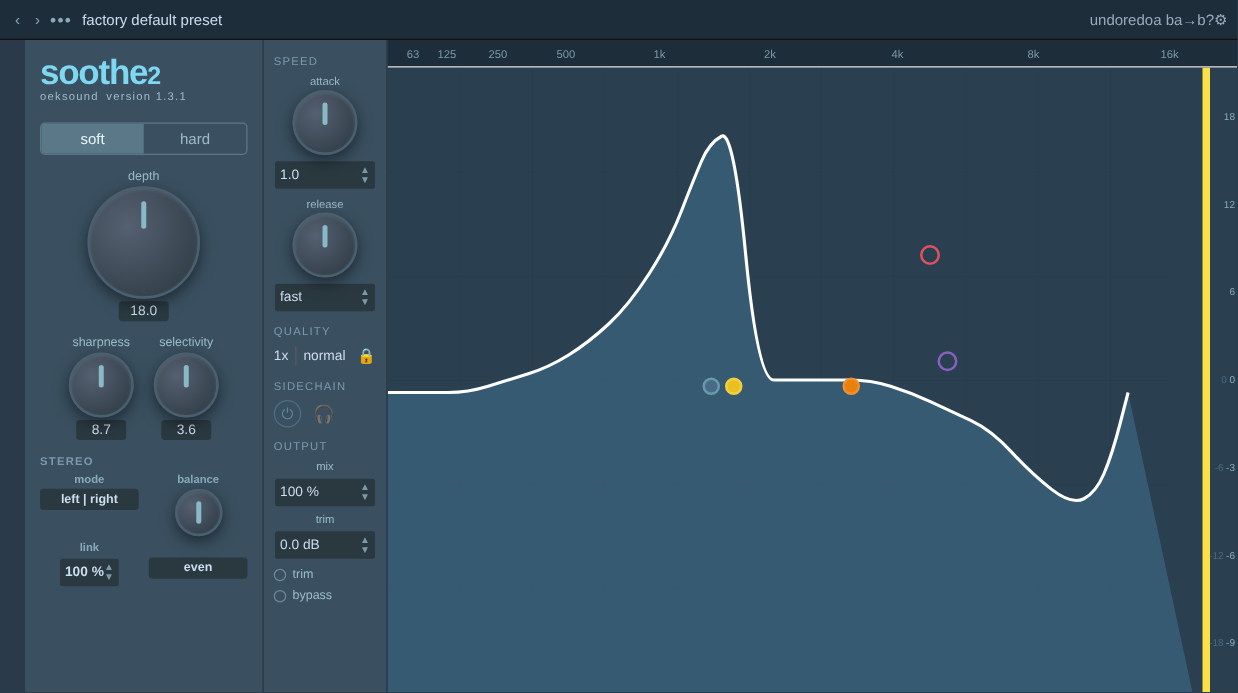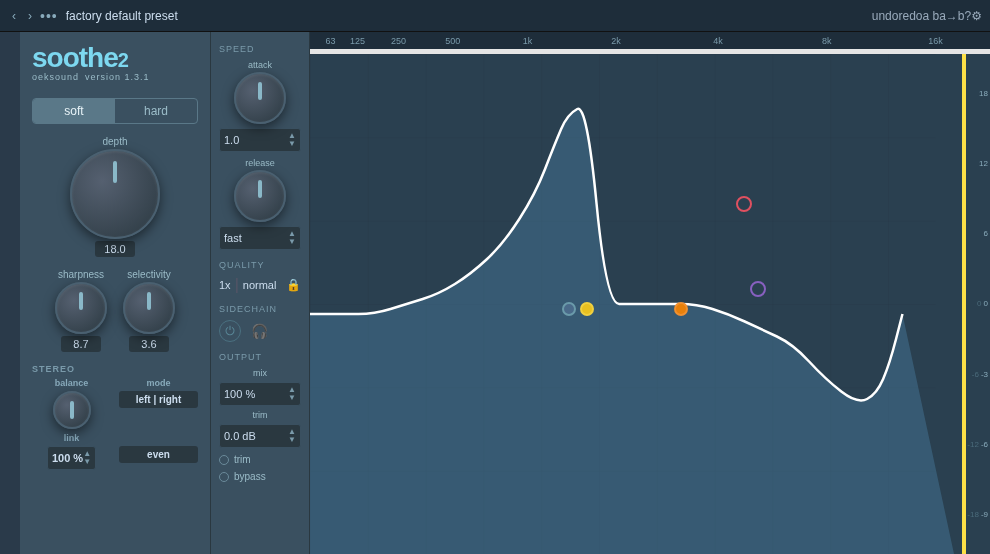--- a/index.html
+++ b/index.html
@@ -348,21 +348,21 @@
       overflow: hidden;
     }
 
     .freq-ruler {
       height: 22px;
       background: #1e2d3a;
       display: flex;
       align-items: center;
       padding: 0 8px;
       position: relative;
-      border-bottom: 5px solid #e5e5e5;
+      border-bottom: 1px solid #e5e5e5;
     }
     .freq-label {
       font-size: 9px;
       color: #7a9aaa;
       position: absolute;
       transform: translateX(-50%);
     }
 
     .eq-canvas {
       position: relative;
@@ -374,21 +374,21 @@
     .db-labels-right {
       position: absolute;
       right: 0;
       top: 0;
       width: 28px;
       height: 100%;
       display: flex;
       flex-direction: column;
       justify-content: space-around;
       padding: 4px 0;
-      border-left: 4px solid #fde047;
+      border-left: 6px solid #fde047;
     }
     .db-label-pair {
       display: flex;
       gap: 2px;
       justify-content: flex-end;
       align-items: center;
       padding-right: 2px;
     }
     .db-val-light {
       font-size: 8px;
@@ -473,26 +473,26 @@
         <span class="param-label">selectivity</span>
         <div class="knob" style="width:52px;height:52px;"></div>
         <span class="knob-value">3.6</span>
       </div>
     </div>
 
     <div class="stereo-section">
       <div class="stereo-label">STEREO</div>
       <div class="stereo-row">
         <div class="stereo-col">
+          <span class="stereo-sub-label">mode</span>
+          <div class="stereo-value-box">left | right</div>
+        </div>
+        <div class="stereo-col">
           <span class="stereo-sub-label">balance</span>
           <div class="knob" style="width:38px;height:38px;"></div>
-        </div>
-        <div class="stereo-col">
-          <span class="stereo-sub-label">mode</span>
-          <div class="stereo-value-box">left | right</div>
         </div>
       </div>
       <div class="stereo-row" style="margin-top:4px;">
         <div class="stereo-col">
           <span class="stereo-sub-label">link</span>
           <div class="spinbox">
             <span>100 %</span>
             <div class="spinbox-arrows">
                 <span>▲</span>
                 <span>▼</span>

